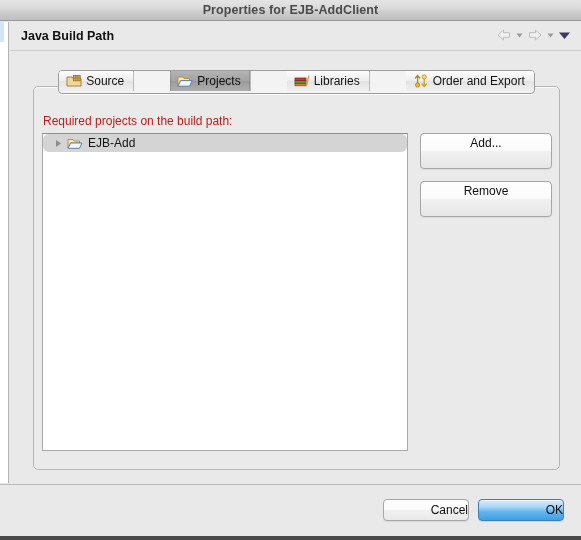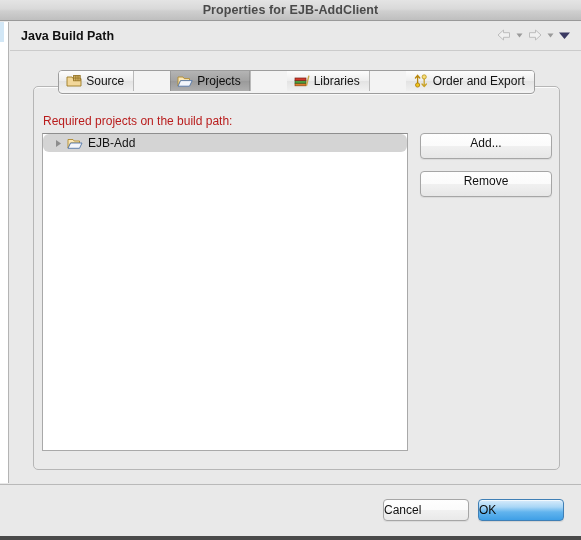--- a/index.html
+++ b/index.html
@@ -198,21 +198,21 @@
 
   
   .side-buttons {
     position: absolute;
     left: 386px; top: 46px;
     width: 132px;
   }
   .btn {
     display: block;
     width: 132px;
-    height: 26px;
+    height: 36px;
     margin: 0;
     font-family: "Liberation Sans", sans-serif;
     font-size: 12px;
     color: #101010;
     text-align: center;
     line-height: 19px;
     background: linear-gradient(to bottom, #fefefe 0%, #fbfbfb 48%, #f0f0f0 52%, #e7e7e7 100%);
     border: 1px solid #a6a6a6;
     border-radius: 4px;
     box-sizing: border-box;
@@ -249,21 +249,21 @@
     position: absolute;
     right: 17px; top: 14px;
     display: flex;
     gap: 9px;
   }
   .dlgbtn {
     width: 86px;
     height: 22px;
     font-family: "Liberation Sans", sans-serif;
     font-size: 12px;
-    text-align: left;
+    text-align: right;
     line-height: 20px;
     border-radius: 4px;
     box-sizing: border-box;
     cursor: default;
   }
   .dlgbtn.cancel {
     color: #101010;
     background: linear-gradient(to bottom, #fefefe 0%, #fbfbfb 48%, #f1f1f1 52%, #e9e9e9 100%);
     border: 1px solid #a6a6a6;
     box-shadow: 0 1px 1px rgba(0,0,0,0.07);

